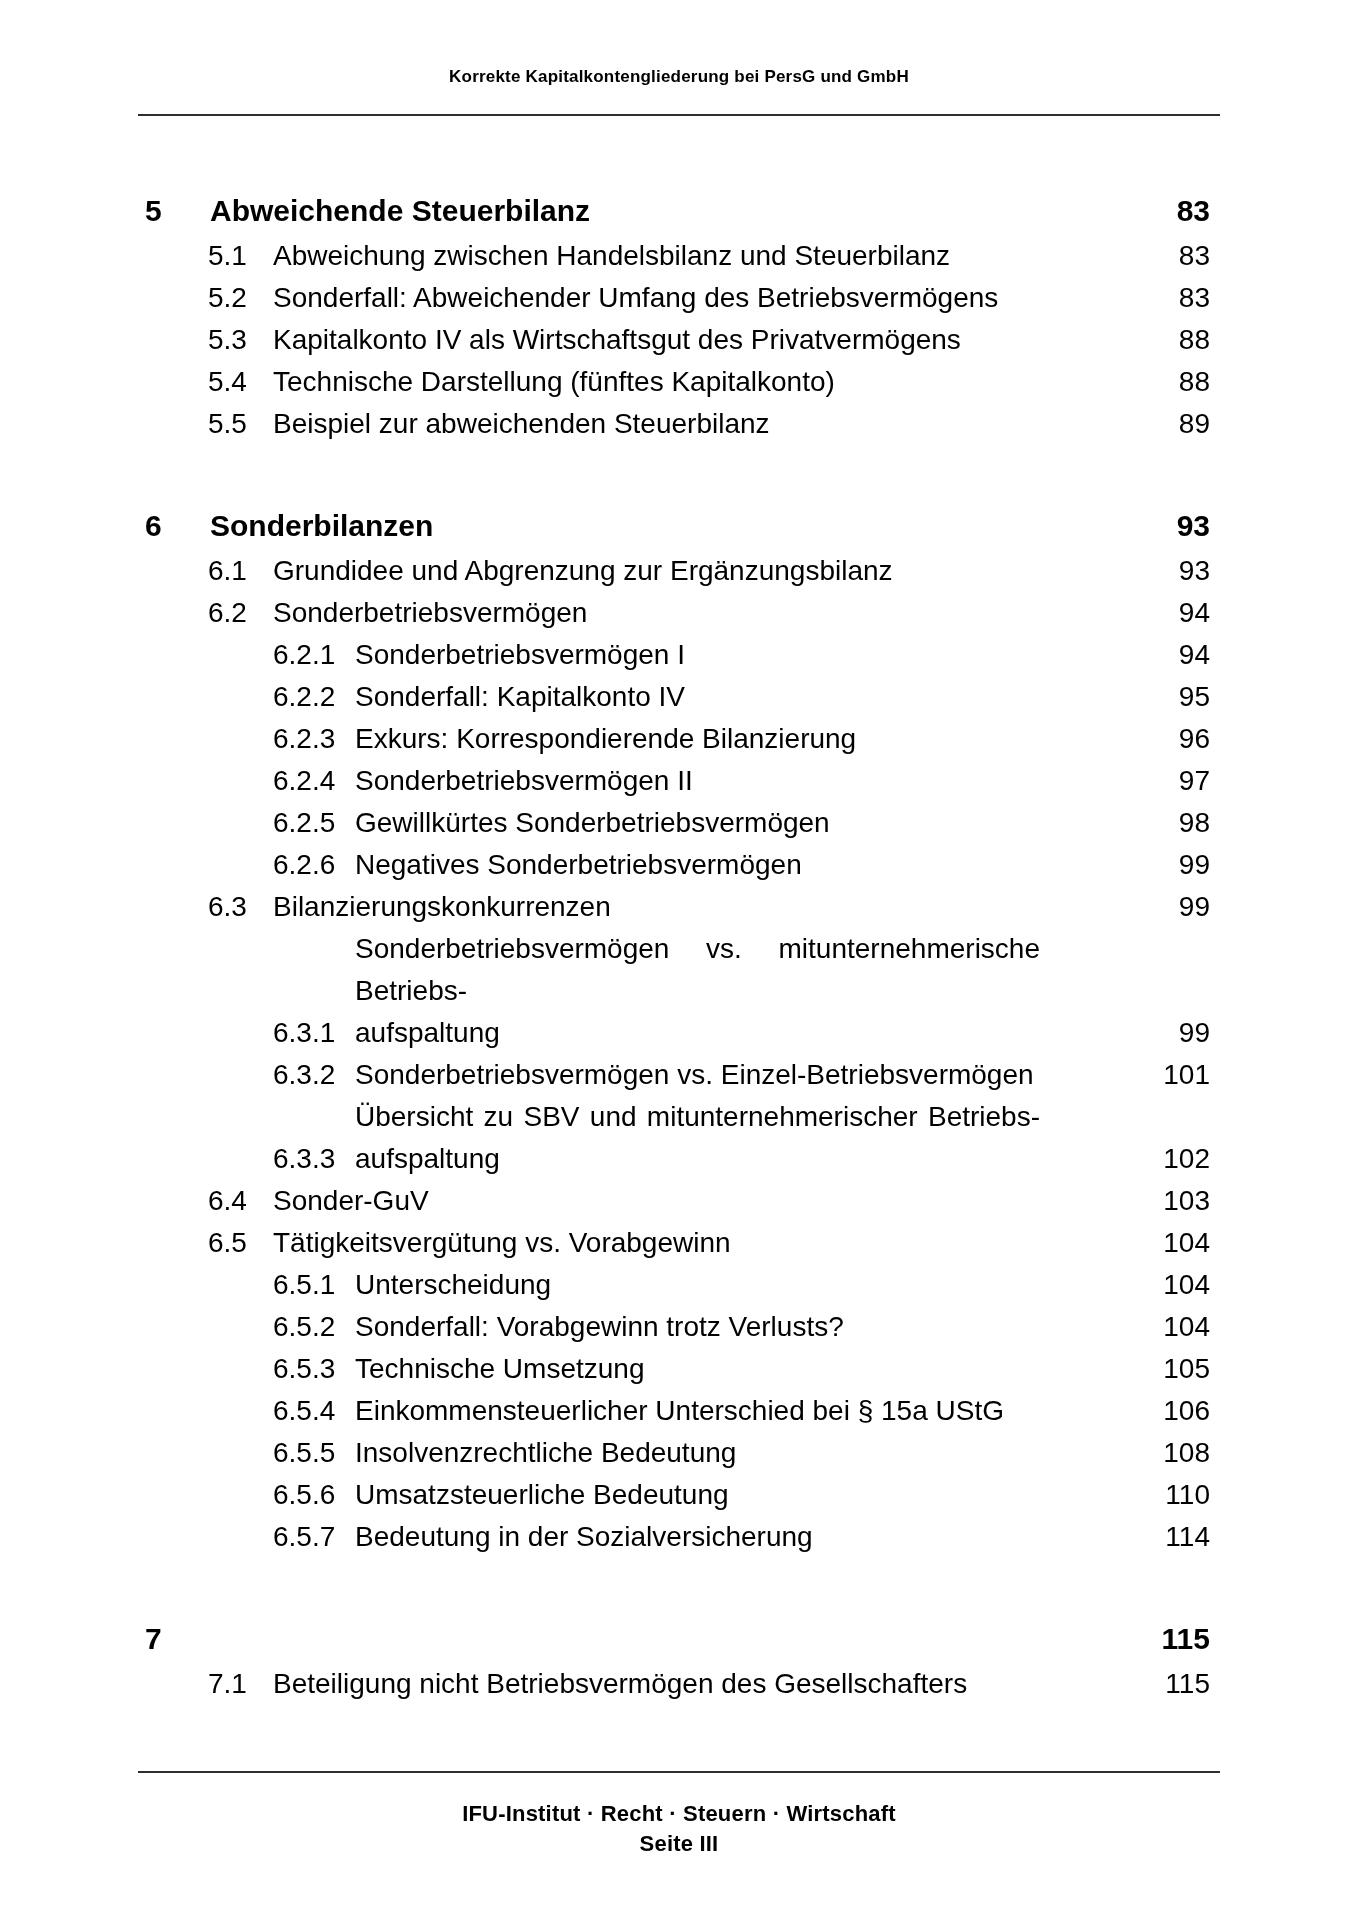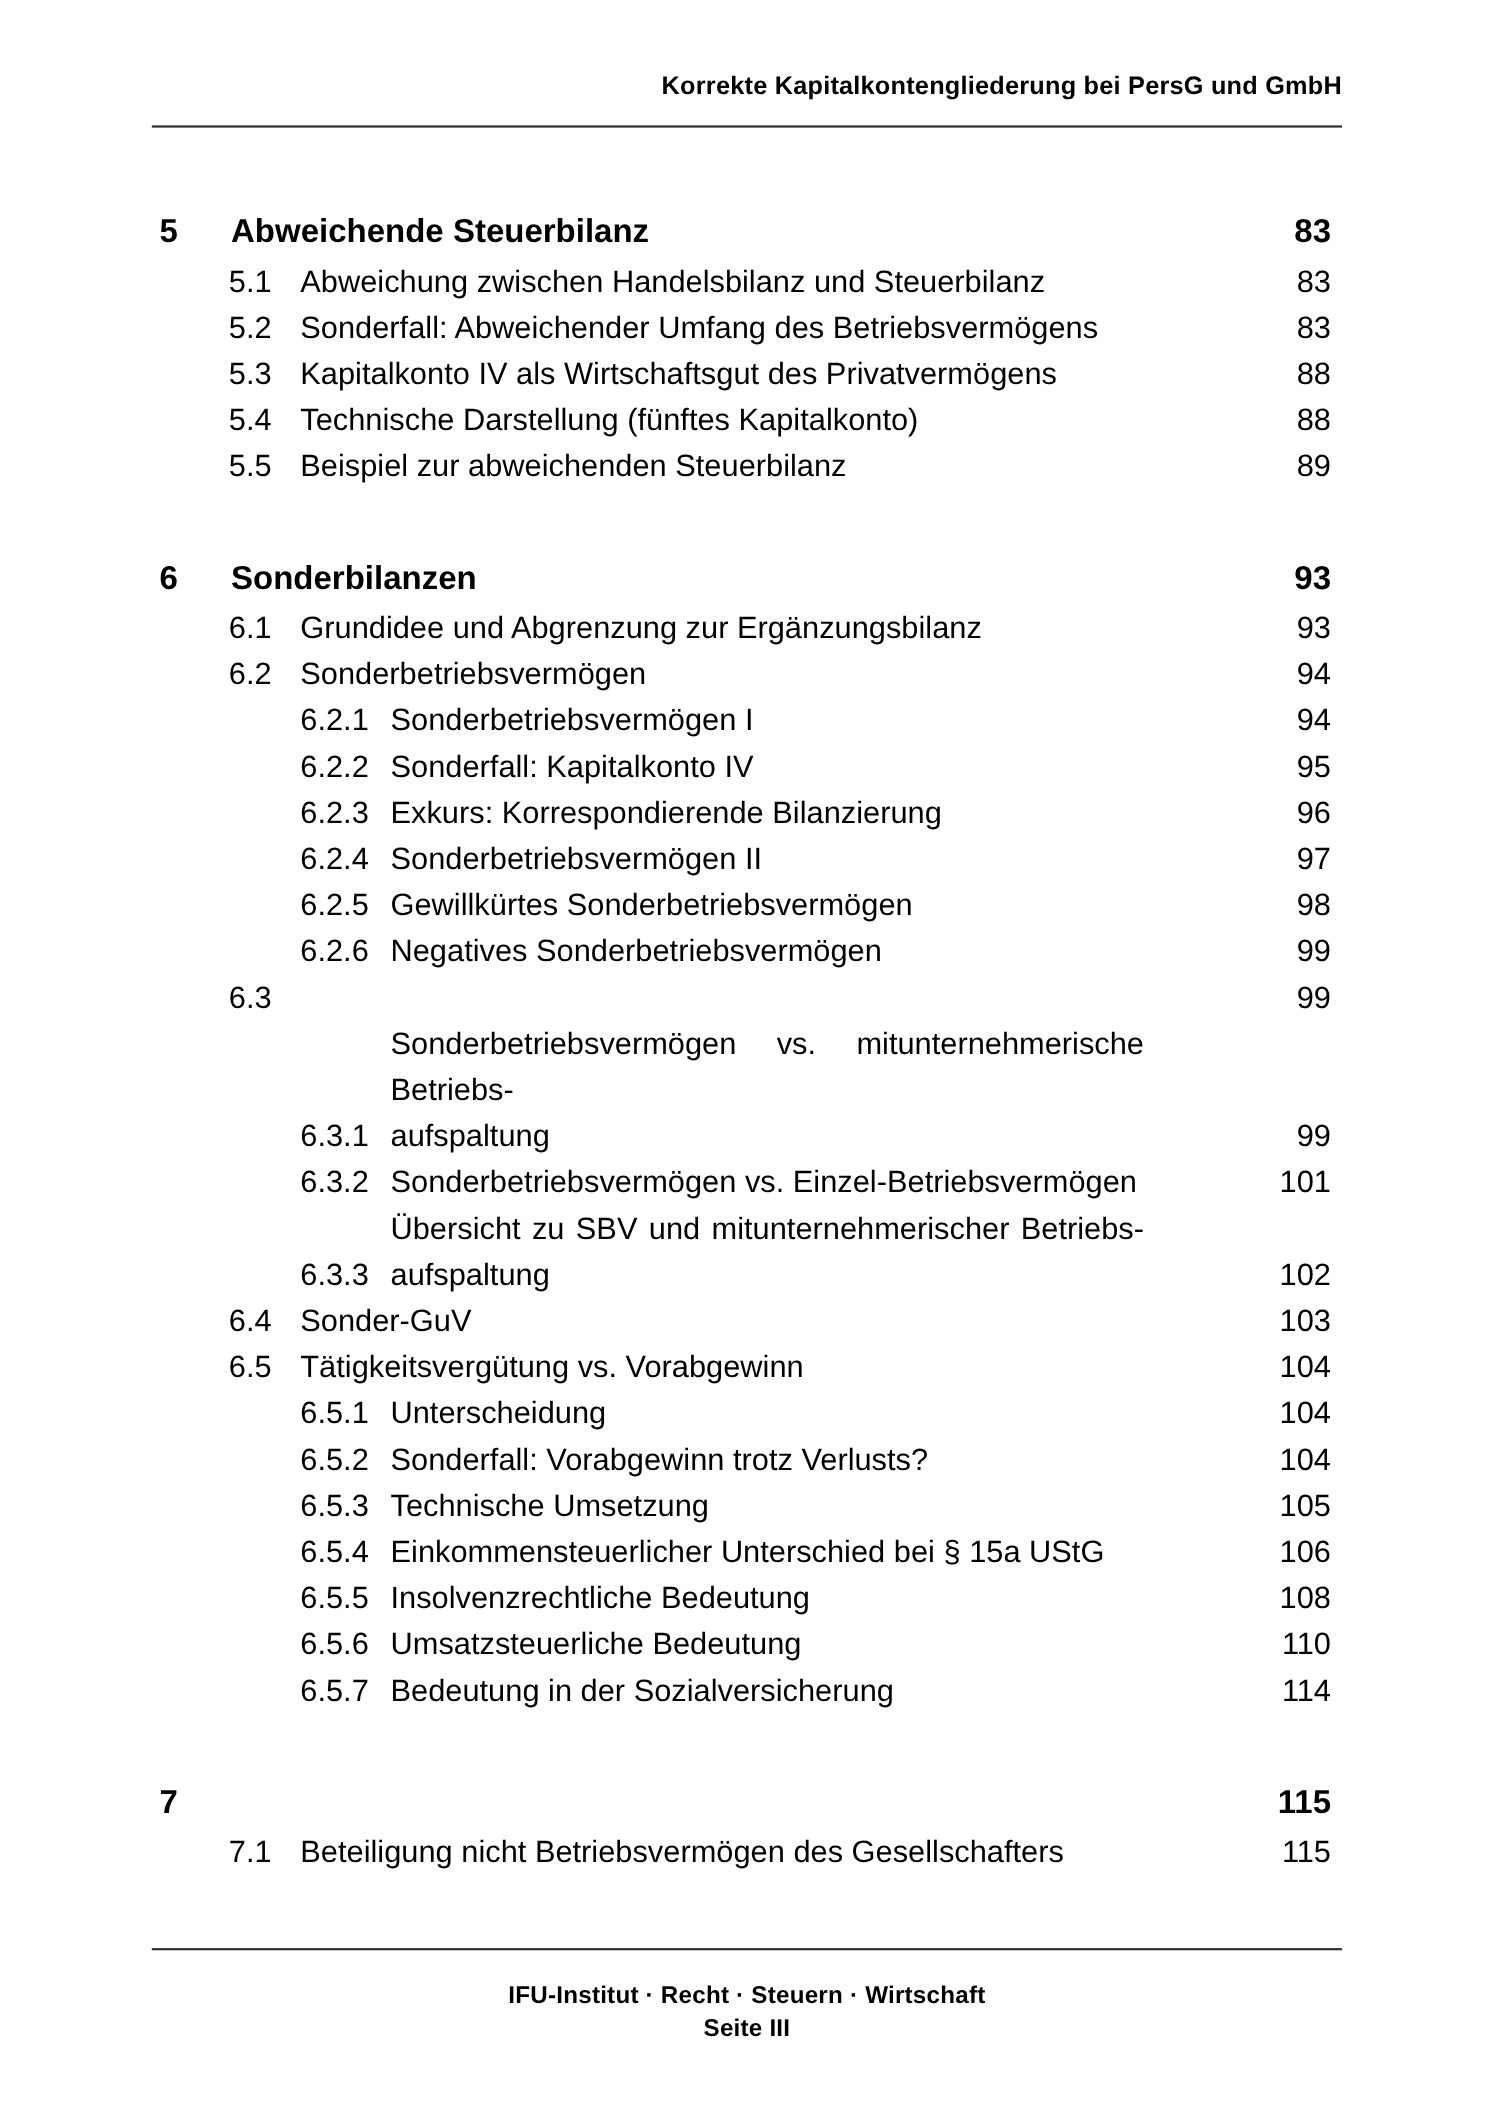--- a/index.html
+++ b/index.html
@@ -18,25 +18,24 @@
   }
   
   .header {
     margin: 0 138px;
     padding-top: 62px;
     padding-bottom: 22px;
     border-bottom: 2px solid #2e2e2e;
     text-align: center;
   }
   .header-title {
-    font-size: 23px;
+    font-size: 17px;
     line-height: 30px;
     font-weight: bold;
     letter-spacing: 0.2px;
-    text-align: right;
   }
   
   .toc {
     margin: 72px 148px 0 120px; 
   }
   .toc-row {
     display: flex;
     align-items: flex-end;
     font-size: 28px;
     line-height: 42px;
@@ -167,20 +166,21 @@
         <span class="toc-title">Gewillkürtes Sonderbetriebsvermögen</span>
         <span class="toc-page">98</span>
       </div>
       <div class="toc-row level-3">
         <span class="toc-num">6.2.6</span>
         <span class="toc-title">Negatives Sonderbetriebsvermögen</span>
         <span class="toc-page">99</span>
       </div>
       <div class="toc-row level-2">
         <span class="toc-num">6.3</span>
+        <span class="toc-title">Bilanzierungskonkurrenzen</span>
         <span class="toc-page">99</span>
       </div>
       <div class="toc-row level-3">
         <span class="toc-num">6.3.1</span>
         <span class="toc-title multiline">
           <span class="tline jline">Sonderbetriebsvermögen vs. mitunternehmerische Betriebs-</span>
           <span class="tline">aufspaltung</span>
         </span>
         <span class="toc-page">99</span>
       </div>

